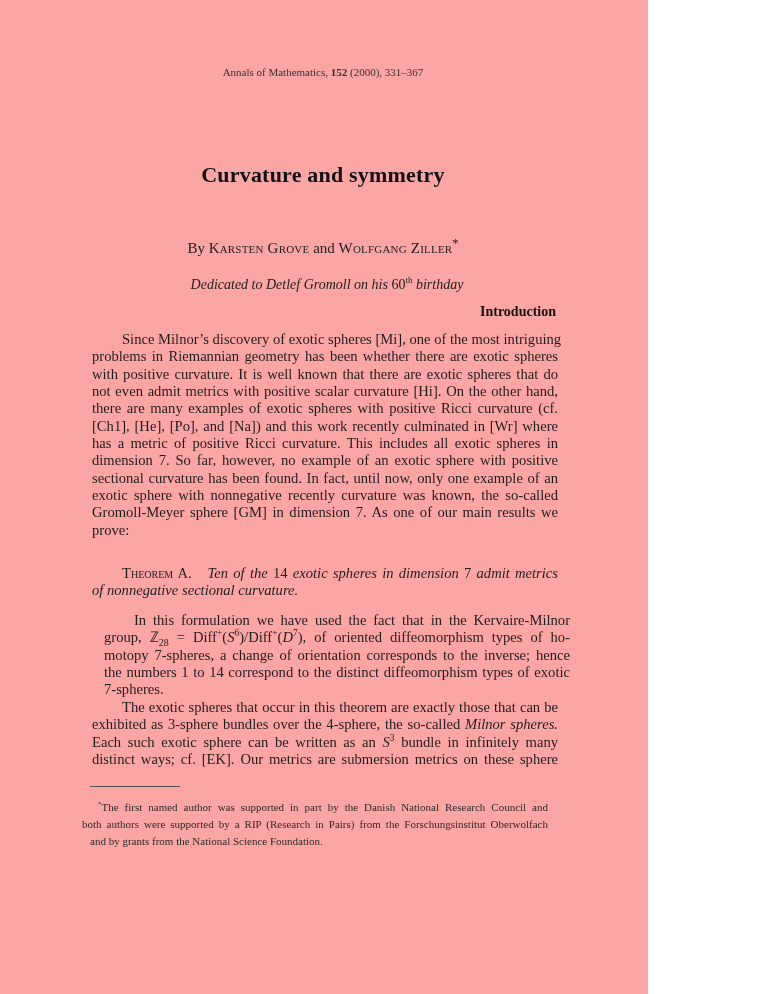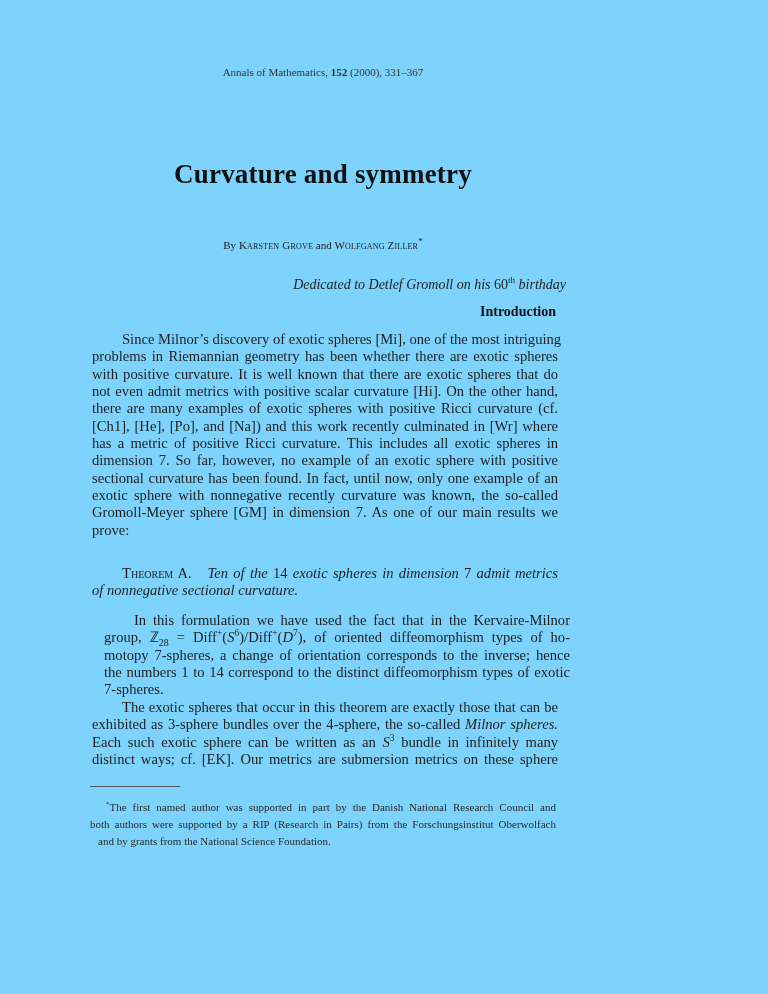--- a/index.html
+++ b/index.html
@@ -11,65 +11,65 @@
       width: 768px;
       height: 994px;
       position: relative;
       overflow: hidden;
       font-family: "DejaVu Serif", "Liberation Serif", serif;
       color: #1a1a1a;
     }
     .page {
       position: absolute;
       left: 0; top: 0;
-      width: 768px;
+      width: 648px;
       height: 994px;
-      background: #7dd3fc;
+      background: #fca5a5;
     }
     .running-head {
       position: absolute;
       top: 66px;
       left: 90px;
       width: 466px;
       text-align: center;
       font-family: "Liberation Serif", serif;
       font-size: 11px;
       color: #333;
     }
     .running-head b { font-weight: bold; }
     .title {
       position: absolute;
       top: 162px;
       left: 90px;
       width: 466px;
       text-align: center;
       font-family: "Liberation Serif", serif;
       font-weight: bold;
-      font-size: 27px;
+      font-size: 22px;
       line-height: 25px;
       color: #111;
       letter-spacing: 0.2px;
     }
     .authors {
       position: absolute;
       top: 236px;
       left: 90px;
       width: 466px;
       text-align: center;
       font-family: "Liberation Serif", serif;
-      font-size: 11px;
+      font-size: 15px;
       color: #222;
     }
     .sc { font-variant: small-caps; letter-spacing: 0.2px; }
     .dedication {
       position: absolute;
       top: 275px;
-      left: 100px;
-      width: 466px;
-      text-align: right;
+      left: 94px;
+      width: 466px;
+      text-align: center;
       font-family: "Liberation Serif", serif;
       font-style: italic;
       font-size: 14px;
       color: #222;
     }
     .dedication .up { font-style: normal; }
     .dedication sup { font-size: 9px; font-style: normal; }
     .section-heading {
       position: absolute;
       top: 304px;
@@ -110,21 +110,21 @@
       position: absolute;
       top: 786px;
       left: 90px;
       width: 90px;
       height: 0;
       border-top: 1px solid #555;
     }
     .footnote {
       position: absolute;
       top: 799px;
-      left: 90px;
+      left: 82px;
       width: 466px;
       font-family: "Liberation Serif", serif;
       font-size: 11px;
       line-height: 16.8px;
       color: #2a2a2a;
     }
     .footnote .ln {
       display: block;
       text-align: justify;
       text-align-last: justify;

